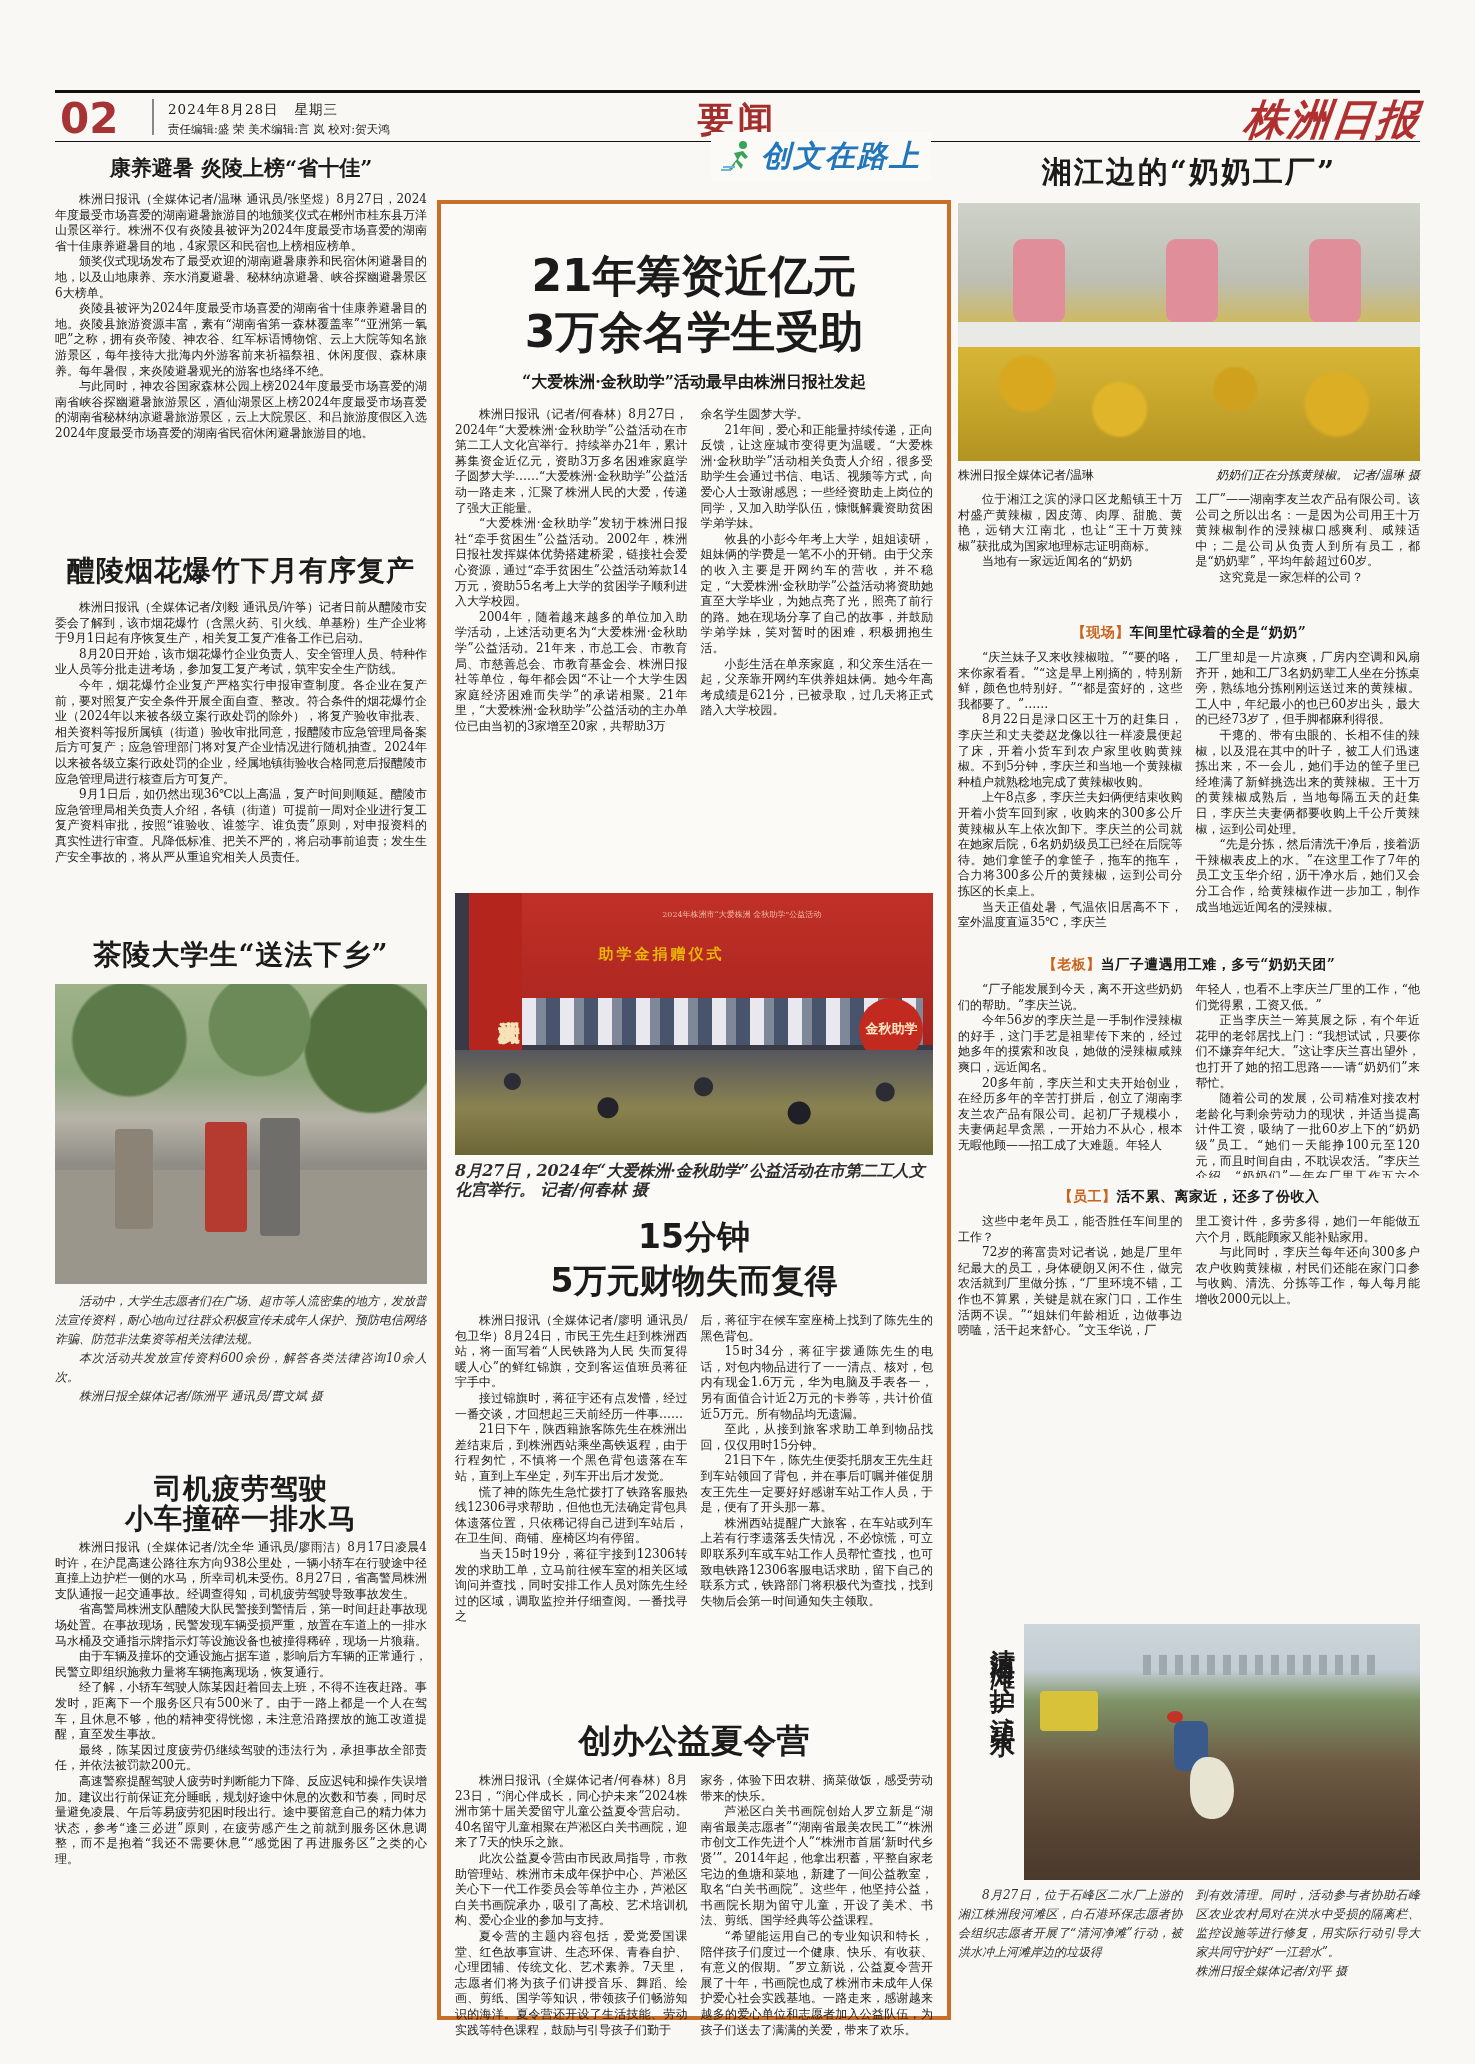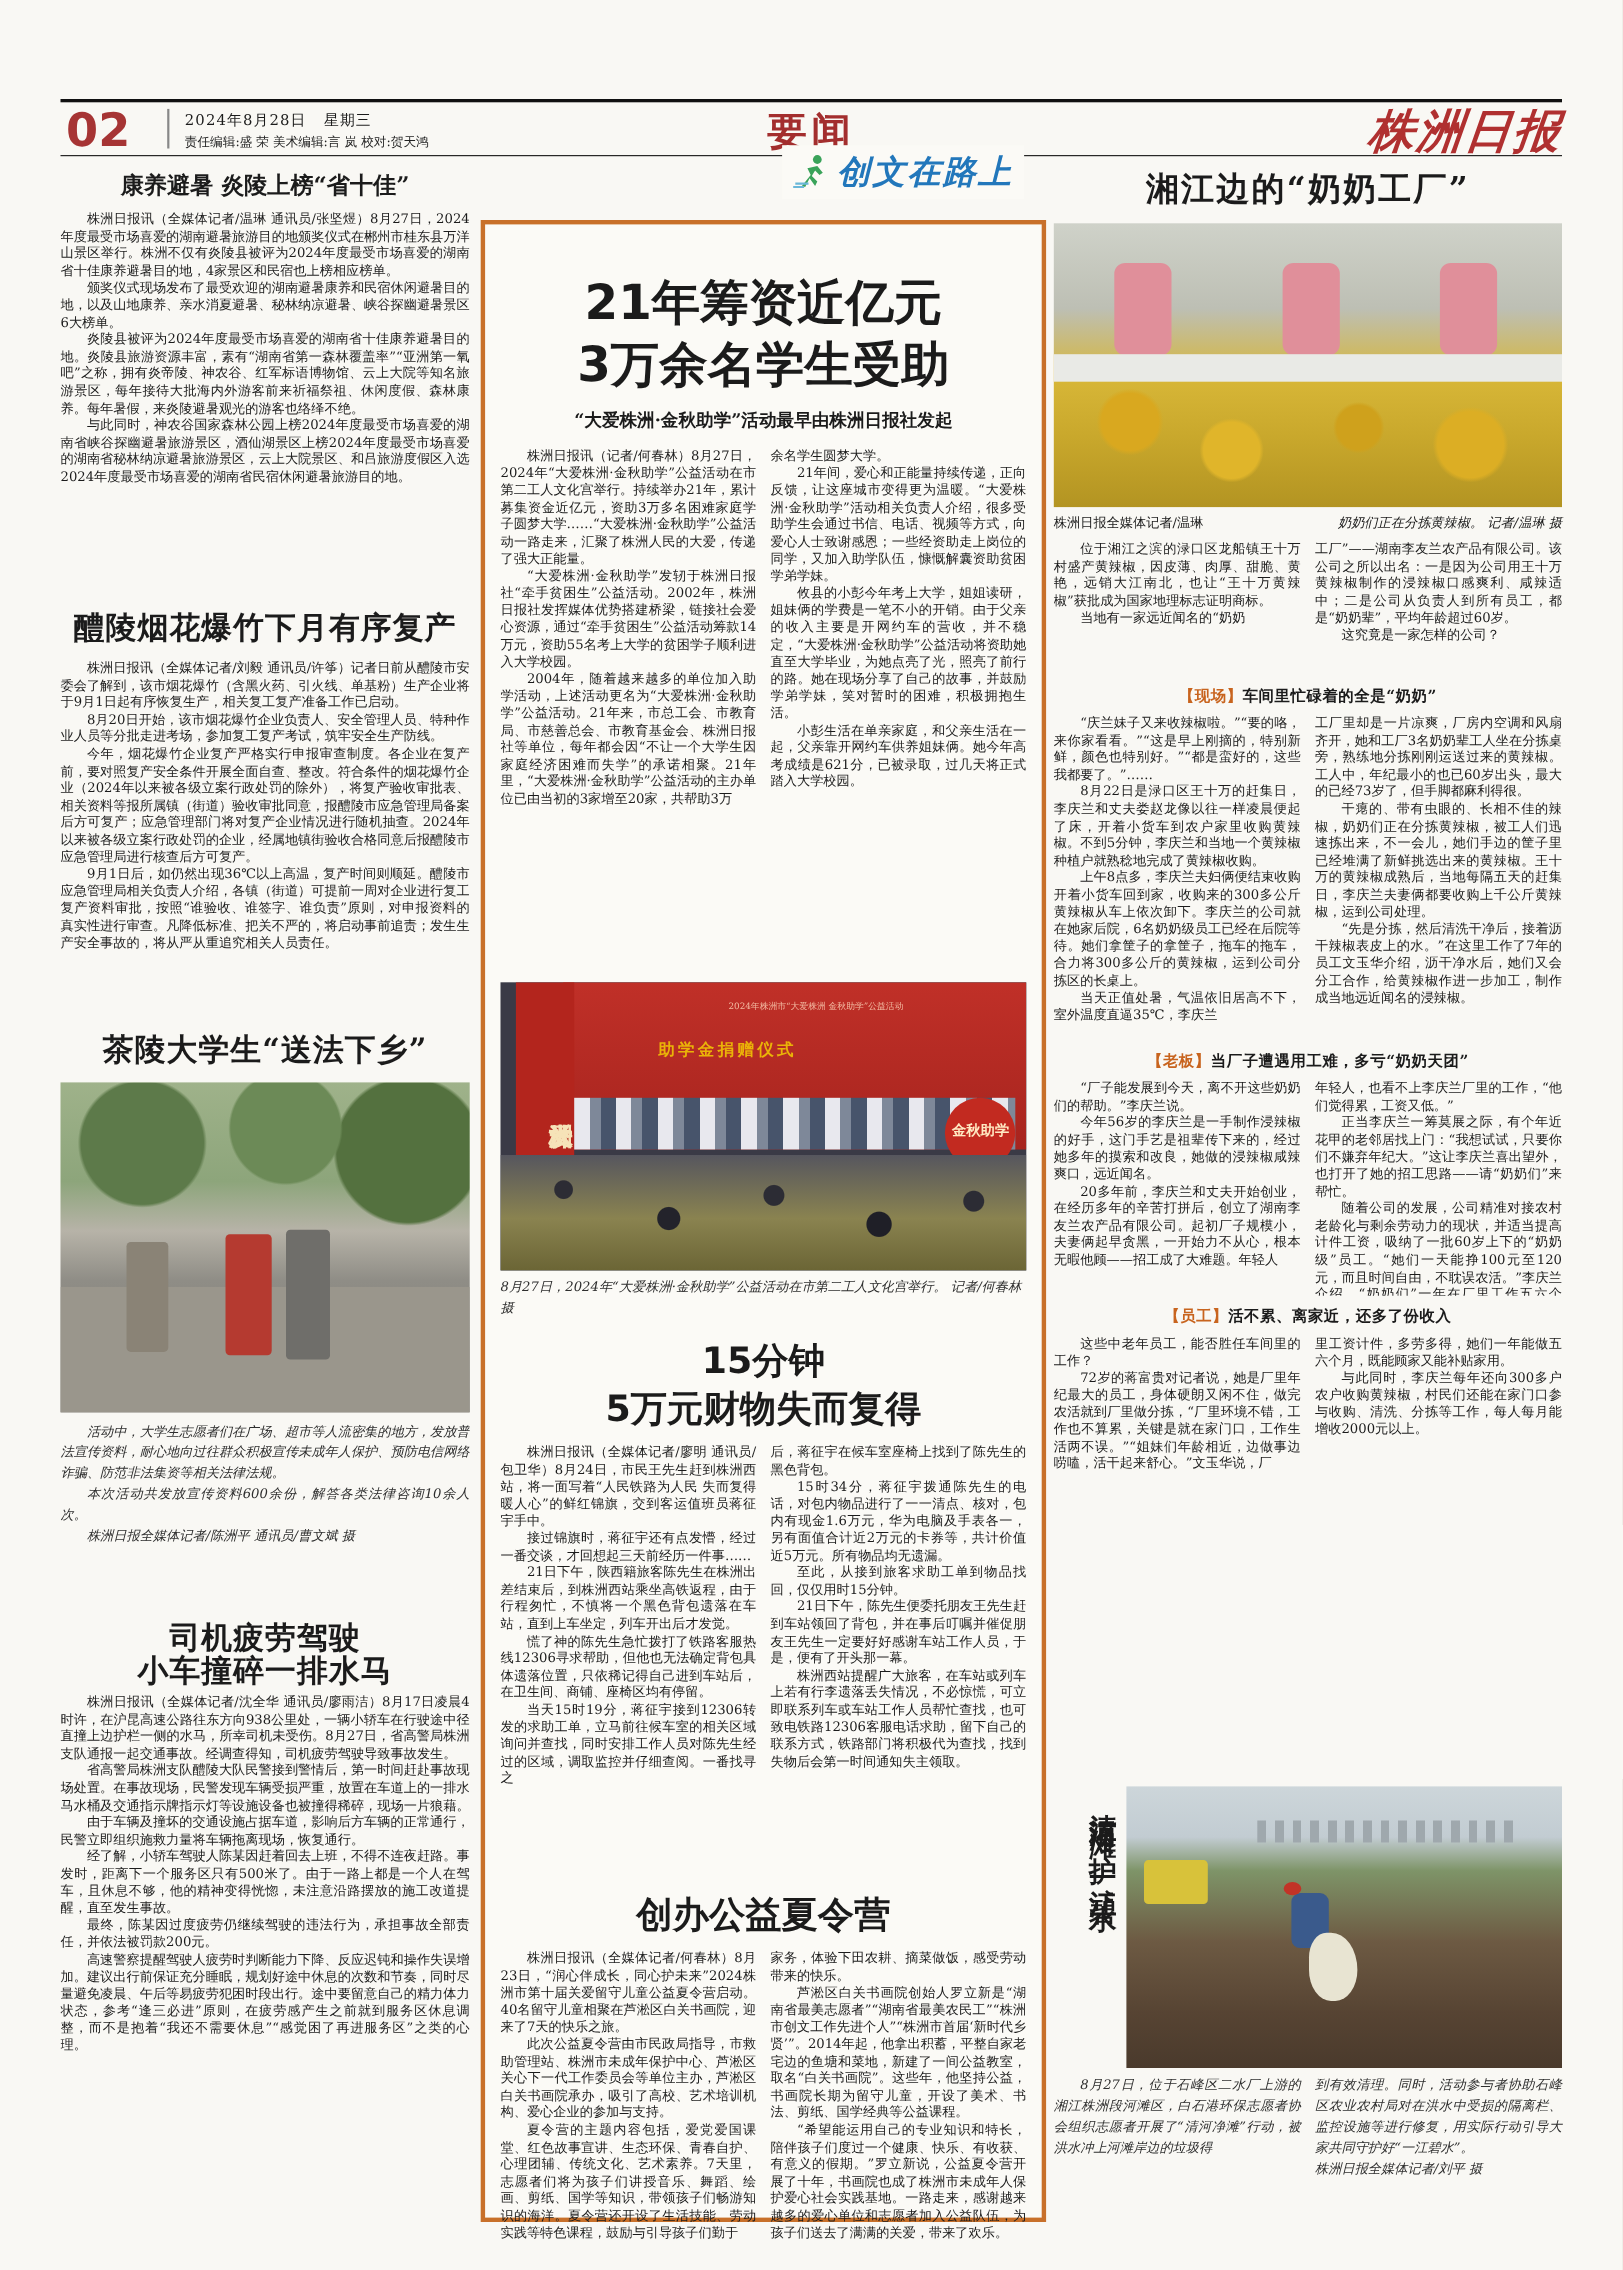--- a/index.html
+++ b/index.html
@@ -64,21 +64,21 @@
                 font-size:13px;font-weight:bold;text-align:center;line-height:1.15;}
   .photoM .people{position:absolute;left:14%;top:40%;width:84%;height:18%;
                   background:repeating-linear-gradient(90deg,#e8e8ee 0 14px,#7e8899 14px 24px,#47546b 24px 38px);}
   .photoM .aud{position:absolute;left:0;bottom:0;width:100%;height:40%;
                background:radial-gradient(circle at 12% 30%,#2c2c34 0 8px,transparent 9px),
                           radial-gradient(circle at 32% 55%,#23232b 0 10px,transparent 11px),
                           radial-gradient(circle at 52% 35%,#2c2c34 0 9px,transparent 10px),
                           radial-gradient(circle at 72% 60%,#1f1f27 0 11px,transparent 12px),
                           radial-gradient(circle at 90% 40%,#2c2c34 0 9px,transparent 10px),
                           linear-gradient(180deg,#56565e,#8a8350 55%,#6b6535);}
-  .capM{font-size:12px;margin:6px 0 4px;}
+  .capM{font-size:16px;margin:6px 0 4px;font-weight:bold;}
   .h15{font-size:33px;font-weight:bold;text-align:center;line-height:44px;margin:16px 0 10px;
        font-family:"DejaVu Sans","Liberation Sans",sans-serif;}
   
   .col-right{position:absolute;left:958px;top:150px;width:462px;}
   .hR{font-size:30px;font-weight:bold;text-align:center;letter-spacing:2px;margin:2px 0 10px;}
   .photoR{width:100%;height:258px;position:relative;overflow:hidden;
           background:radial-gradient(circle at 15% 70%,#d9a81f 0 6%,transparent 7%),
                      radial-gradient(circle at 35% 80%,#e0b52a 0 7%,transparent 8%),
                      radial-gradient(circle at 60% 72%,#cfa11c 0 6%,transparent 7%),
                      radial-gradient(circle at 82% 78%,#dcae24 0 7%,transparent 8%),
@@ -281,21 +281,21 @@
     </div>
     <div class="band" style="height:296px">
       <div class="txt">
           <p>“庆兰妹子又来收辣椒啦。”“要的咯，来你家看看。”“这是早上刚摘的，特别新鲜，颜色也特别好。”“都是蛮好的，这些我都要了。”……</p>
           <p>8月22日是渌口区王十万的赶集日，李庆兰和丈夫娄赵龙像以往一样凌晨便起了床，开着小货车到农户家里收购黄辣椒。不到5分钟，李庆兰和当地一个黄辣椒种植户就熟稔地完成了黄辣椒收购。</p>
           <p>上午8点多，李庆兰夫妇俩便结束收购开着小货车回到家，收购来的300多公斤黄辣椒从车上依次卸下。李庆兰的公司就在她家后院，6名奶奶级员工已经在后院等待。她们拿筐子的拿筐子，拖车的拖车，合力将300多公斤的黄辣椒，运到公司分拣区的长桌上。</p>
           <p>当天正值处暑，气温依旧居高不下，室外温度直逼35℃，李庆兰</p>
         </div>
       <div class="txt">
           <p class="ni">工厂里却是一片凉爽，厂房内空调和风扇齐开，她和工厂3名奶奶辈工人坐在分拣桌旁，熟练地分拣刚刚运送过来的黄辣椒。工人中，年纪最小的也已60岁出头，最大的已经73岁了，但手脚都麻利得很。</p>
-          <p>干瘪的、带有虫眼的、长相不佳的辣椒，奶奶们正在分拣黄辣椒，被工人们迅速拣出来，不一会儿，她们手边的筐子里已经堆满了新鲜挑选出来的黄辣椒。王十万的黄辣椒成熟后，当地每隔五天的赶集日，李庆兰夫妻俩都要收购上千公斤黄辣椒，运到公司处理。</p>
+          <p>干瘪的、带有虫眼的、长相不佳的辣椒，以及混在其中的叶子，被工人们迅速拣出来，不一会儿，她们手边的筐子里已经堆满了新鲜挑选出来的黄辣椒。王十万的黄辣椒成熟后，当地每隔五天的赶集日，李庆兰夫妻俩都要收购上千公斤黄辣椒，运到公司处理。</p>
           <p>“先是分拣，然后清洗干净后，接着沥干辣椒表皮上的水。”在这里工作了7年的员工文玉华介绍，沥干净水后，她们又会分工合作，给黄辣椒作进一步加工，制作成当地远近闻名的浸辣椒。</p>
         </div>
     </div>
 
     <div class="sechead">
       <span class="lab">【老板】</span><span>当厂子遭遇用工难，多亏“奶奶天团”</span>
     </div>
     <div class="band" style="height:196px">
       <div class="txt">
           <p>“厂子能发展到今天，离不开这些奶奶们的帮助。”李庆兰说。</p>

